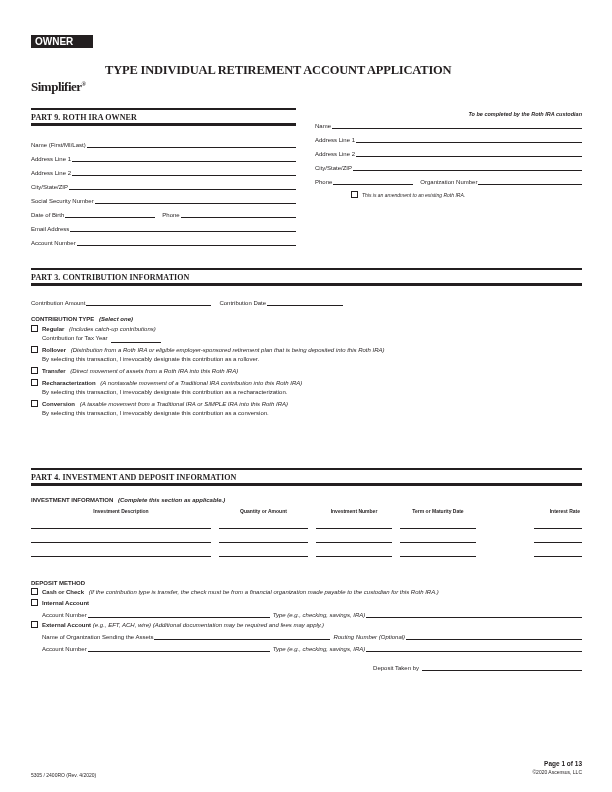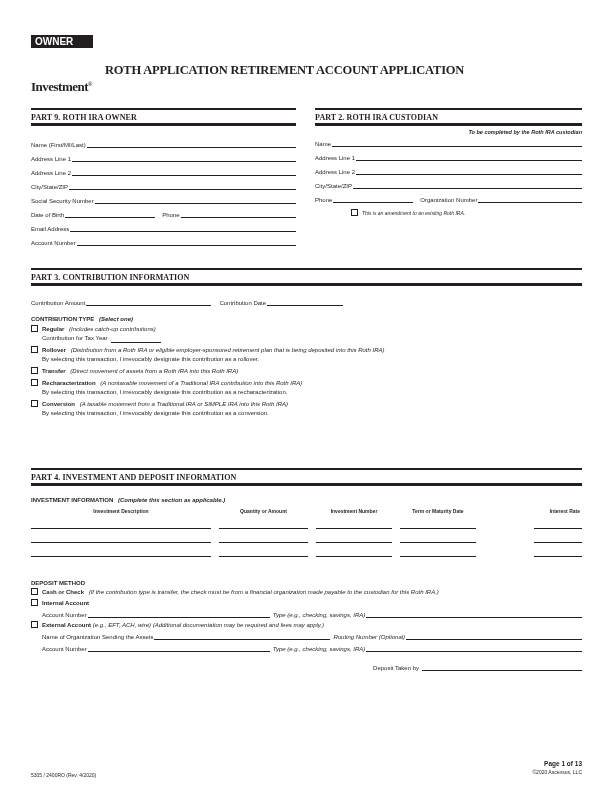--- a/index.html
+++ b/index.html
@@ -34,23 +34,23 @@
   .tline { position: absolute; border-bottom: 0.8px solid #231f20; height: 1px; }
 
   .footer-l { left: 31px; top: 772px; font-size: 5px; }
   .footer-r { right: 30px; top: 760px; text-align: right; }
 </style>
 </head>
 <body>
 
 <div class="abs logo">
   <div class="logo-roth">OWNER</div>
-  <div class="logo-simp"><span>Investment</span><sup>®</sup></div>
-</div>
-<div class="abs main-title">ROTH APPLICATION RETIREMENT ACCOUNT APPLICATION</div>
+  <div class="logo-simp"><span>Simplifier</span><sup>®</sup></div>
+</div>
+<div class="abs main-title">TYPE INDIVIDUAL RETIREMENT ACCOUNT APPLICATION</div>
 
 <div class="abs" style="left:31px; top:108px; width:265px;">
   <div class="sec-head">PART 9.  ROTH IRA OWNER</div>
   <div style="margin-top:12px;">
     <div class="row" style="margin-bottom:4px;">
         <span class="lbl">Name (First/MI/Last)</span>
         <span class="line"></span>
       </div>
     <div class="row" style="margin-bottom:4px;">
         <span class="lbl">Address Line 1</span>
@@ -79,21 +79,20 @@
         <span class="line"></span>
       </div>
     <div class="row">
         <span class="lbl">Account Number</span>
         <span class="line"></span>
       </div>
   </div>
 </div>
 
 <div class="abs" style="left:315px; top:108px; width:267px;">
-  <div class="sec-head">PART 2.  ROTH IRA CUSTODIAN</div>
   <div class="it b" style="text-align:right; font-size:5.5px; margin-top:3px;">To be completed by the Roth IRA custodian</div>
   <div style="margin-top:2px;">
     <div class="row" style="margin-bottom:4px;">
         <span class="lbl">Name</span>
         <span class="line"></span>
       </div>
     <div class="row" style="margin-bottom:4px;">
         <span class="lbl">Address Line 1</span>
         <span class="line"></span>
       </div>

